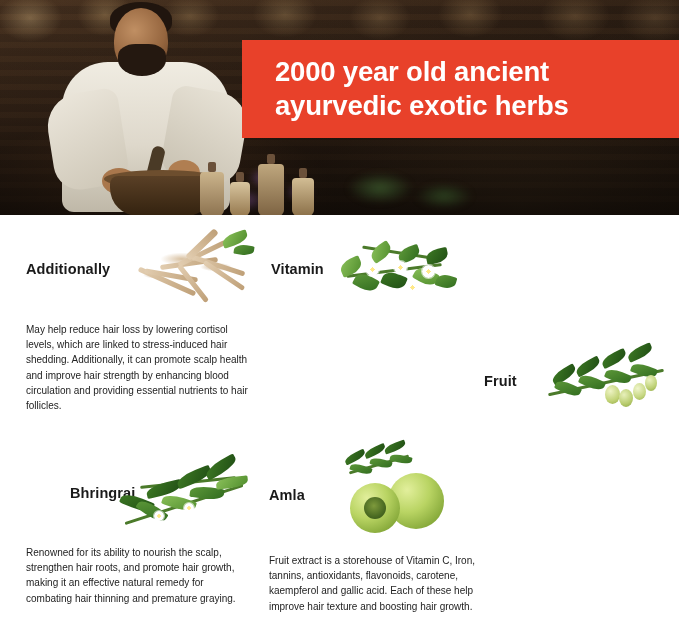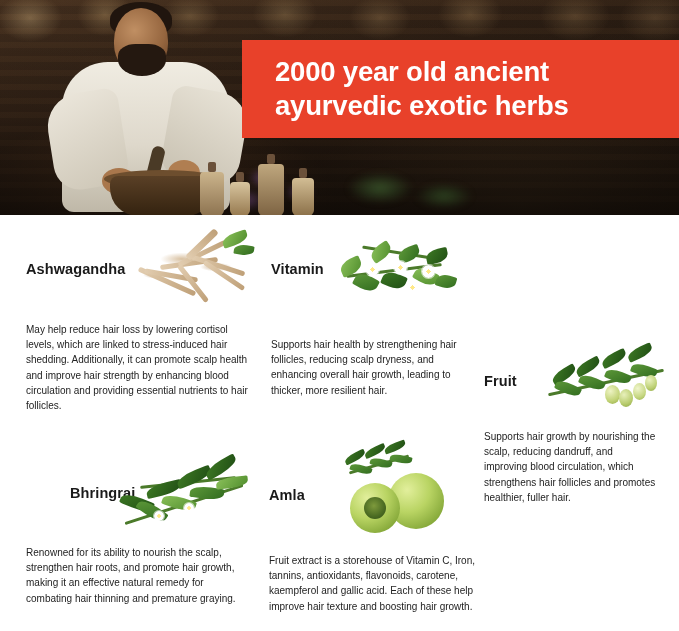--- a/index.html
+++ b/index.html
@@ -251,21 +251,21 @@
     <div class="hero-banner">
       <div class="hero-title">2000 year old ancient
 ayurvedic exotic herbs</div>
     </div>
   </div>
 
   <div class="content">
 
     <div class="card" style="left:26px; top:40px; width:225px;">
       <div class="card-head" style="height:28px;">
-        <div class="card-title">Ashwagandha</div>
+        <div class="card-title">Additionally</div>
       </div>
       <div class="card-body" style="margin-top:39px;">May help reduce hair loss by lowering cortisol levels, which are linked to stress-induced hair shedding. Additionally, it can promote scalp health and improve hair strength by enhancing blood circulation and providing essential nutrients to hair follicles.</div>
     </div>
     <div class="herb" style="left:130px; top:14px; width:125px; height:82px;">
       <div class="ashw-root" style="position:absolute; left:0; top:0;"></div>
       <div class="root-strand" style="left:6px; top:50px; width:62px; transform:rotate(24deg);"></div>
       <div class="root-strand" style="left:14px; top:44px; width:54px; transform:rotate(10deg);"></div>
       <div class="root-strand" style="left:30px; top:32px; width:58px; transform:rotate(-8deg);"></div>
       <div class="root-strand" style="left:46px; top:22px; width:52px; transform:rotate(-26deg);"></div>
       <div class="root-strand" style="left:60px; top:34px; width:56px; transform:rotate(18deg);"></div>
@@ -273,21 +273,20 @@
       <div class="root-strand" style="left:40px; top:52px; width:46px; transform:rotate(52deg);"></div>
       <div class="root-strand" style="left:52px; top:12px; width:40px; height:7px; transform:rotate(-44deg);"></div>
       <div class="leaf light" style="left:92px; top:4px; width:26px; height:12px; transform:rotate(-18deg);"></div>
       <div class="leaf" style="left:104px; top:16px; width:20px; height:10px; transform:rotate(8deg);"></div>
     </div>
 
     <div class="card" style="left:271px; top:40px; width:210px;">
       <div class="card-head" style="height:28px;">
         <div class="card-title">Vitamin</div>
       </div>
-      <div class="card-body" style="margin-top:54px;">Supports hair health by strengthening hair follicles, reducing scalp dryness, and enhancing overall hair growth, leading to thicker, more resilient hair.</div>
     </div>
     <div class="herb" style="left:336px; top:14px; width:125px; height:82px;">
       <div class="stem" style="left:10px; top:40px; width:96px; height:3px; transform:rotate(-7deg);"></div>
       <div class="stem" style="left:26px; top:22px; width:70px; height:3px; transform:rotate(9deg);"></div>
       <div class="leaf light" style="left:4px; top:30px; width:22px; height:15px; transform:rotate(-24deg);"></div>
       <div class="leaf" style="left:18px; top:46px; width:24px; height:15px; transform:rotate(28deg);"></div>
       <div class="leaf light" style="left:34px; top:16px; width:22px; height:14px; transform:rotate(-34deg);"></div>
       <div class="leaf dark" style="left:46px; top:44px; width:24px; height:15px; transform:rotate(22deg);"></div>
       <div class="leaf" style="left:62px; top:18px; width:22px; height:14px; transform:rotate(-20deg);"></div>
       <div class="leaf light" style="left:78px; top:40px; width:24px; height:15px; transform:rotate(30deg);"></div>
@@ -296,21 +295,20 @@
       <div class="flower" style="left:30px; top:34px;"></div>
       <div class="flower" style="left:58px; top:32px;"></div>
       <div class="flower" style="left:86px; top:36px;"></div>
       <div class="flower" style="left:70px; top:52px;"></div>
     </div>
 
     <div class="card" style="left:484px; top:152px; width:172px;">
       <div class="card-head" style="height:28px;">
         <div class="card-title">Fruit</div>
       </div>
-      <div class="card-body" style="margin-top:34px;">Supports hair growth by nourishing the scalp, reducing dandruff, and improving blood circulation, which strengthens hair follicles and promotes healthier, fuller hair.</div>
     </div>
     <div class="herb" style="left:545px; top:120px; width:130px; height:78px;">
       <div class="stem" style="left:2px; top:46px; width:118px; height:3px; transform:rotate(-12deg);"></div>
       <div class="leaf dark" style="left:6px; top:34px; width:26px; height:11px; transform:rotate(-30deg);"></div>
       <div class="leaf" style="left:10px; top:48px; width:26px; height:11px; transform:rotate(26deg);"></div>
       <div class="leaf dark" style="left:30px; top:26px; width:26px; height:11px; transform:rotate(-28deg);"></div>
       <div class="leaf" style="left:34px; top:42px; width:26px; height:11px; transform:rotate(24deg);"></div>
       <div class="leaf dark" style="left:56px; top:18px; width:26px; height:11px; transform:rotate(-26deg);"></div>
       <div class="leaf" style="left:60px; top:36px; width:26px; height:11px; transform:rotate(22deg);"></div>
       <div class="leaf dark" style="left:82px; top:12px; width:26px; height:11px; transform:rotate(-24deg);"></div>

